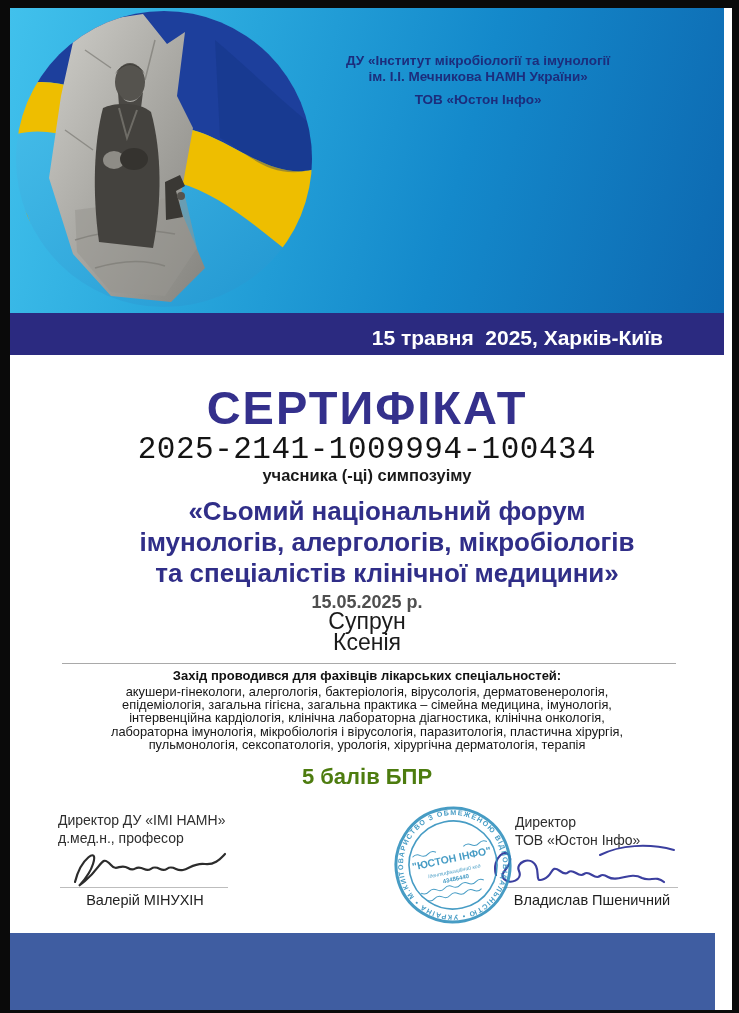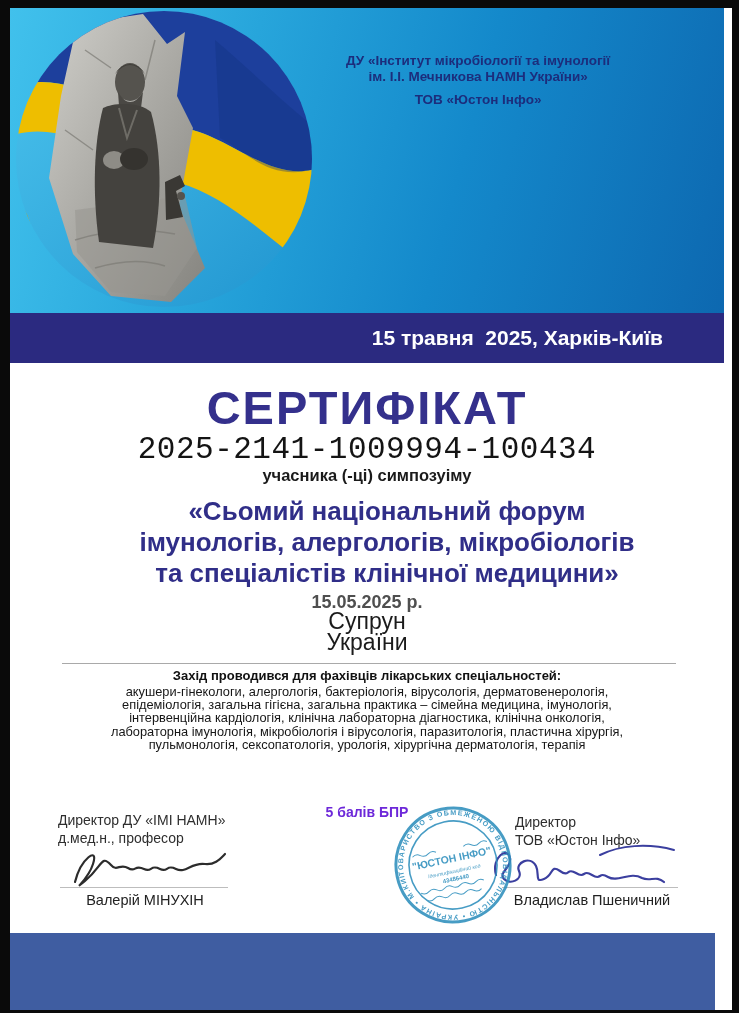--- a/index.html
+++ b/index.html
@@ -7,34 +7,34 @@
     width:739px;height:1013px;position:relative;background:#0a0a0a;
     font-family:"Liberation Sans","DejaVu Sans",sans-serif;overflow:hidden;
   }
   .cert{position:absolute;left:10px;top:8px;width:722px;height:1002px;background:#ffffff;overflow:hidden;}
   .hero{position:absolute;left:0;top:0;width:714px;height:305px;
     background:linear-gradient(105deg,#41c1ec 0%,#27a5db 32%,#1489cb 62%,#0d68b0 100%);text-align:center;}
   .circle-photo{position:absolute;left:5px;top:2px;width:298px;height:298px;}
   .org{position:absolute;left:336px;top:45px;color:#1c2d7c;font-size:13.5px;font-weight:700;line-height:16px;}
   .org .org-line3{margin-top:7px;}
   .forum{position:absolute;left:336px;top:140px;color:#ffffff;font-size:19.5px;font-weight:800;line-height:23.5px;letter-spacing:.2px;}
-  .band{position:absolute;left:0;top:305px;width:714px;height:50px;background:#2b2a80;}
+  .band{position:absolute;left:0;top:305px;width:714px;height:42px;background:#2b2a80;}
   .band .band-text{position:absolute;right:61px;top:0;height:50px;line-height:50px;color:#fff;
     font-size:21px;font-weight:700;white-space:pre;}
   .center-col{position:absolute;left:0;width:714px;text-align:center;}
   .cert-title{top:372px;font-size:47px;font-weight:800;color:#34308c;letter-spacing:2px;}
   .cert-number{top:424px;font-size:31px;font-weight:400;color:#141414;letter-spacing:.5px;font-family:Liberation Mono, monospace;}
   .cert-subtitle{top:458px;font-size:16.5px;font-weight:700;color:#1a1a1a;}
   .event{top:488px;font-size:26px;font-weight:700;color:#302e88;line-height:31px;padding-left:20px;}
   .event-date{top:584px;font-size:18px;font-weight:700;color:#4f4f4f;}
   .participant{top:603px;font-size:23px;font-weight:400;color:#1b1b1b;line-height:21px;}
   .divider{position:absolute;left:52px;top:655px;width:614px;height:1px;background:#a9a9a9;}
   .spec-header{top:660px;font-size:13px;font-weight:700;color:#111;}
   .spec-lines{top:677px;font-size:12.8px;font-weight:400;color:#161616;line-height:13.2px;}
-  .points{top:796px;font-size:14px;font-weight:800;color:#6d28d9;}
+  .points{top:756px;font-size:22px;font-weight:800;color:#4d7c0f;}
   .signer{position:absolute;font-size:14px;line-height:17.5px;color:#2e2e2e;}
   .signer-left{left:48px;top:804px;}
   .signer-right{left:505px;top:806px;}
   .sig-svg{position:absolute;}
   .sig-line{position:absolute;top:879px;height:1px;background:#bdbdbd;}
   .sig-name{position:absolute;top:884px;font-size:14.5px;color:#222;text-align:center;}
   .stamp{position:absolute;left:380px;top:794px;width:126px;height:126px;transform:rotate(-12deg);opacity:.88;}
   .bottom-bar{position:absolute;left:0;top:925px;width:705px;height:77px;background:#3f5da1;}
 </style>
 </head>
@@ -104,21 +104,21 @@
   <div class="center-col event">
     <div>«Сьомий національний форум</div>
     <div>імунологів, алергологів, мікробіологів</div>
     <div>та спеціалістів клінічної медицини»</div>
   </div>
 
   <div class="center-col event-date">15.05.2025 р.</div>
 
   <div class="center-col participant">
     <div>Супрун</div>
-    <div>України</div>
+    <div>Ксенія</div>
   </div>
 
   <div class="divider"></div>
 
   <div class="center-col spec-header">Захід проводився для фахівців лікарських спеціальностей:</div>
   <div class="center-col spec-lines">
     <div>акушери-гінекологи, алергологія, бактеріологія, вірусологія, дерматовенерологія,</div>
     <div>епідеміологія, загальна гігієна, загальна практика – сімейна медицина, імунологія,</div>
     <div>інтервенційна кардіологія, клінічна лабораторна діагностика, клінічна онкологія,</div>
     <div>лабораторна імунологія, мікробіологія і вірусологія, паразитологія, пластична хірургія,</div>

